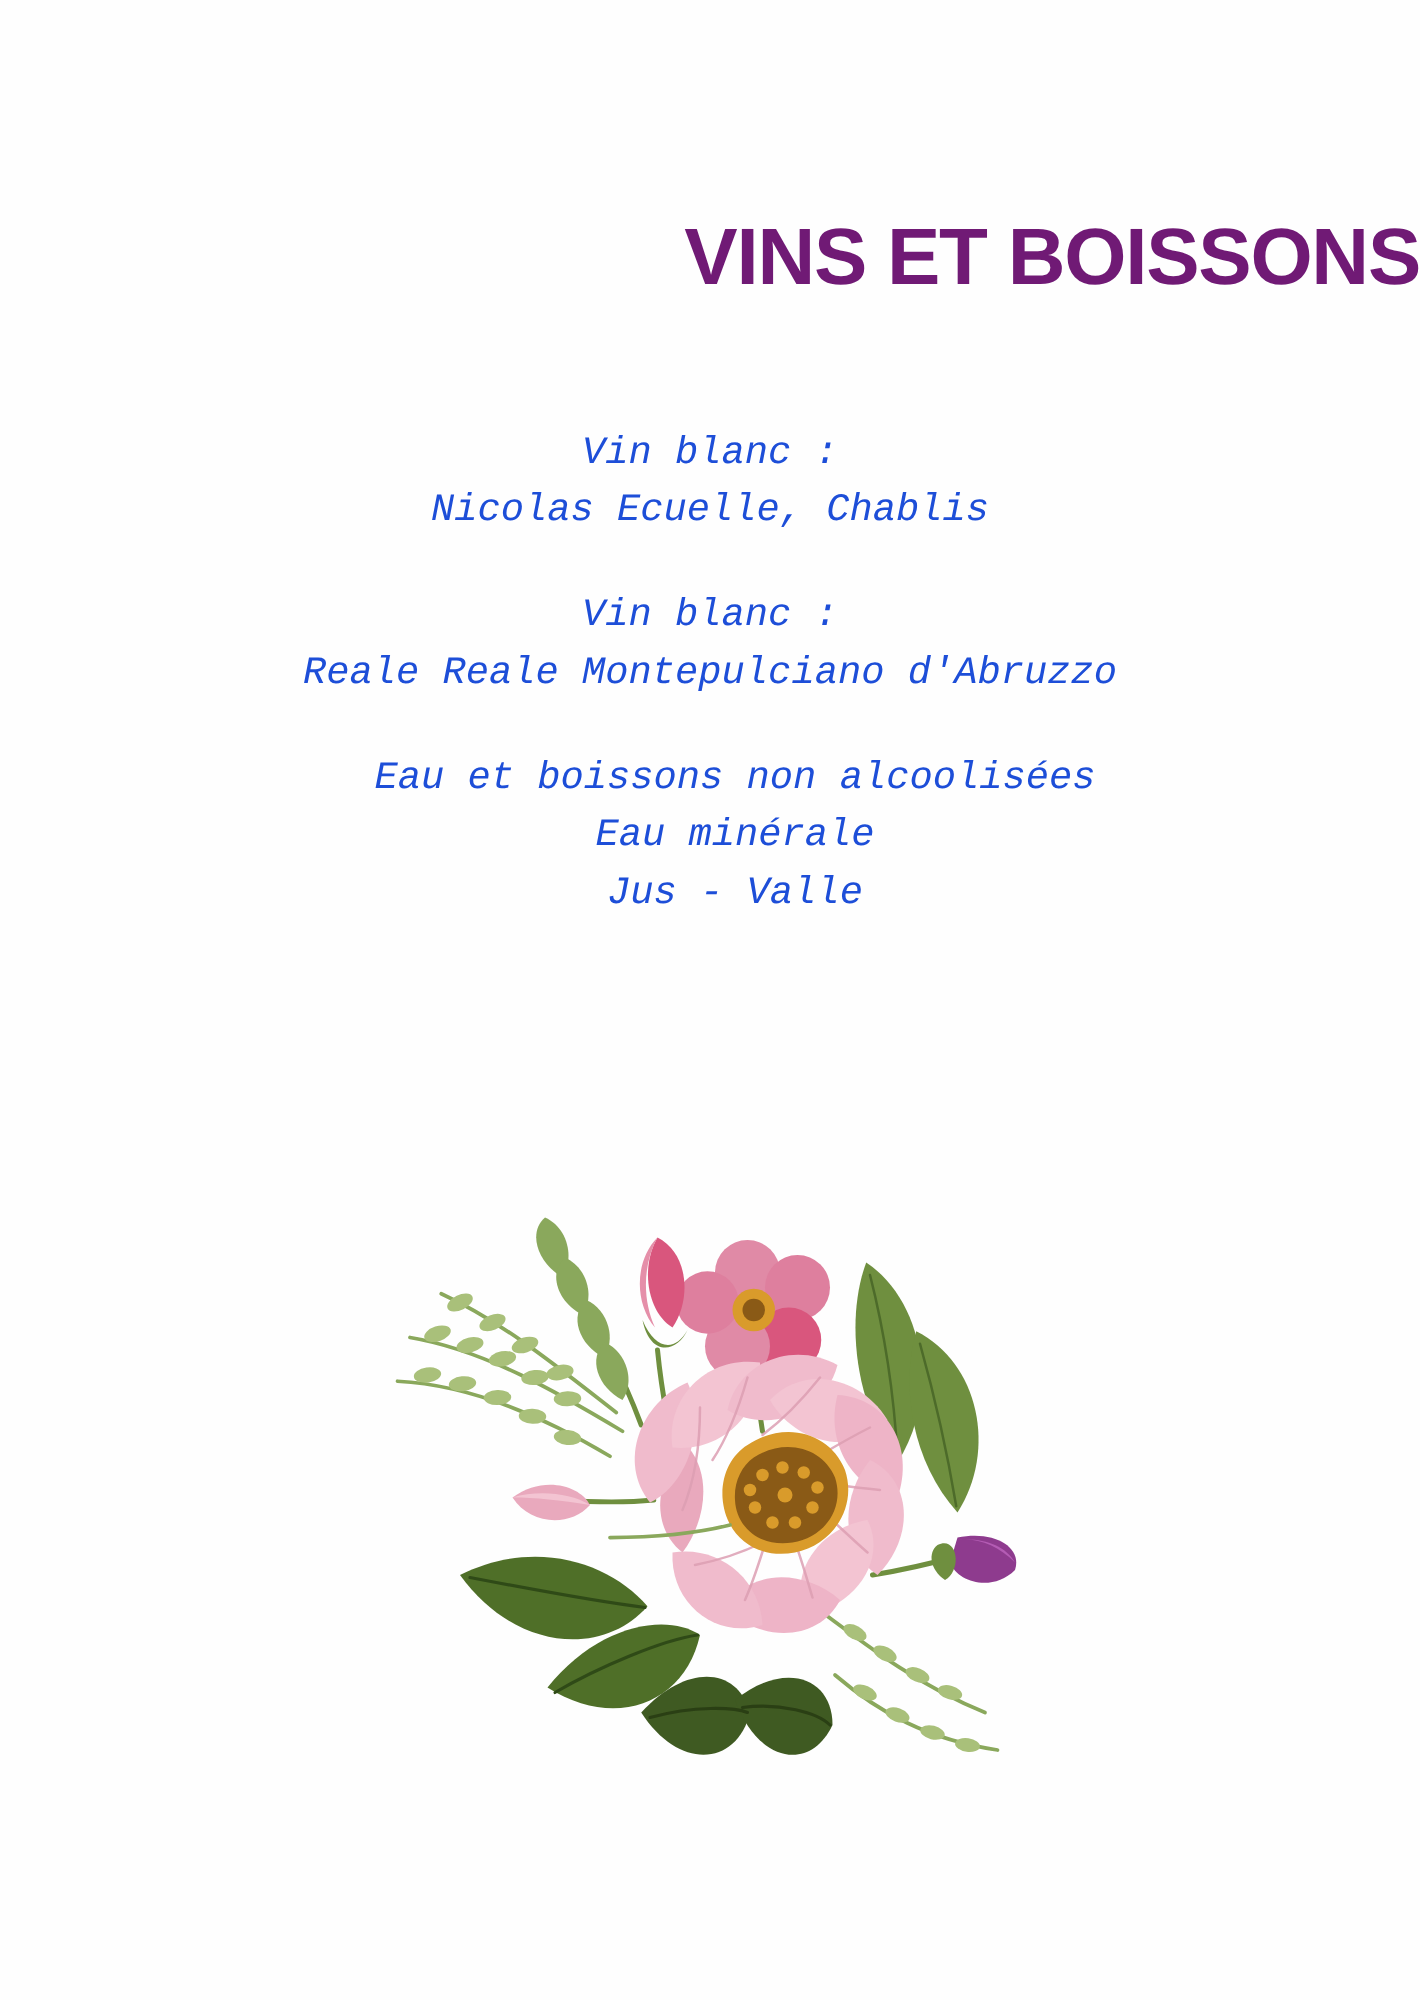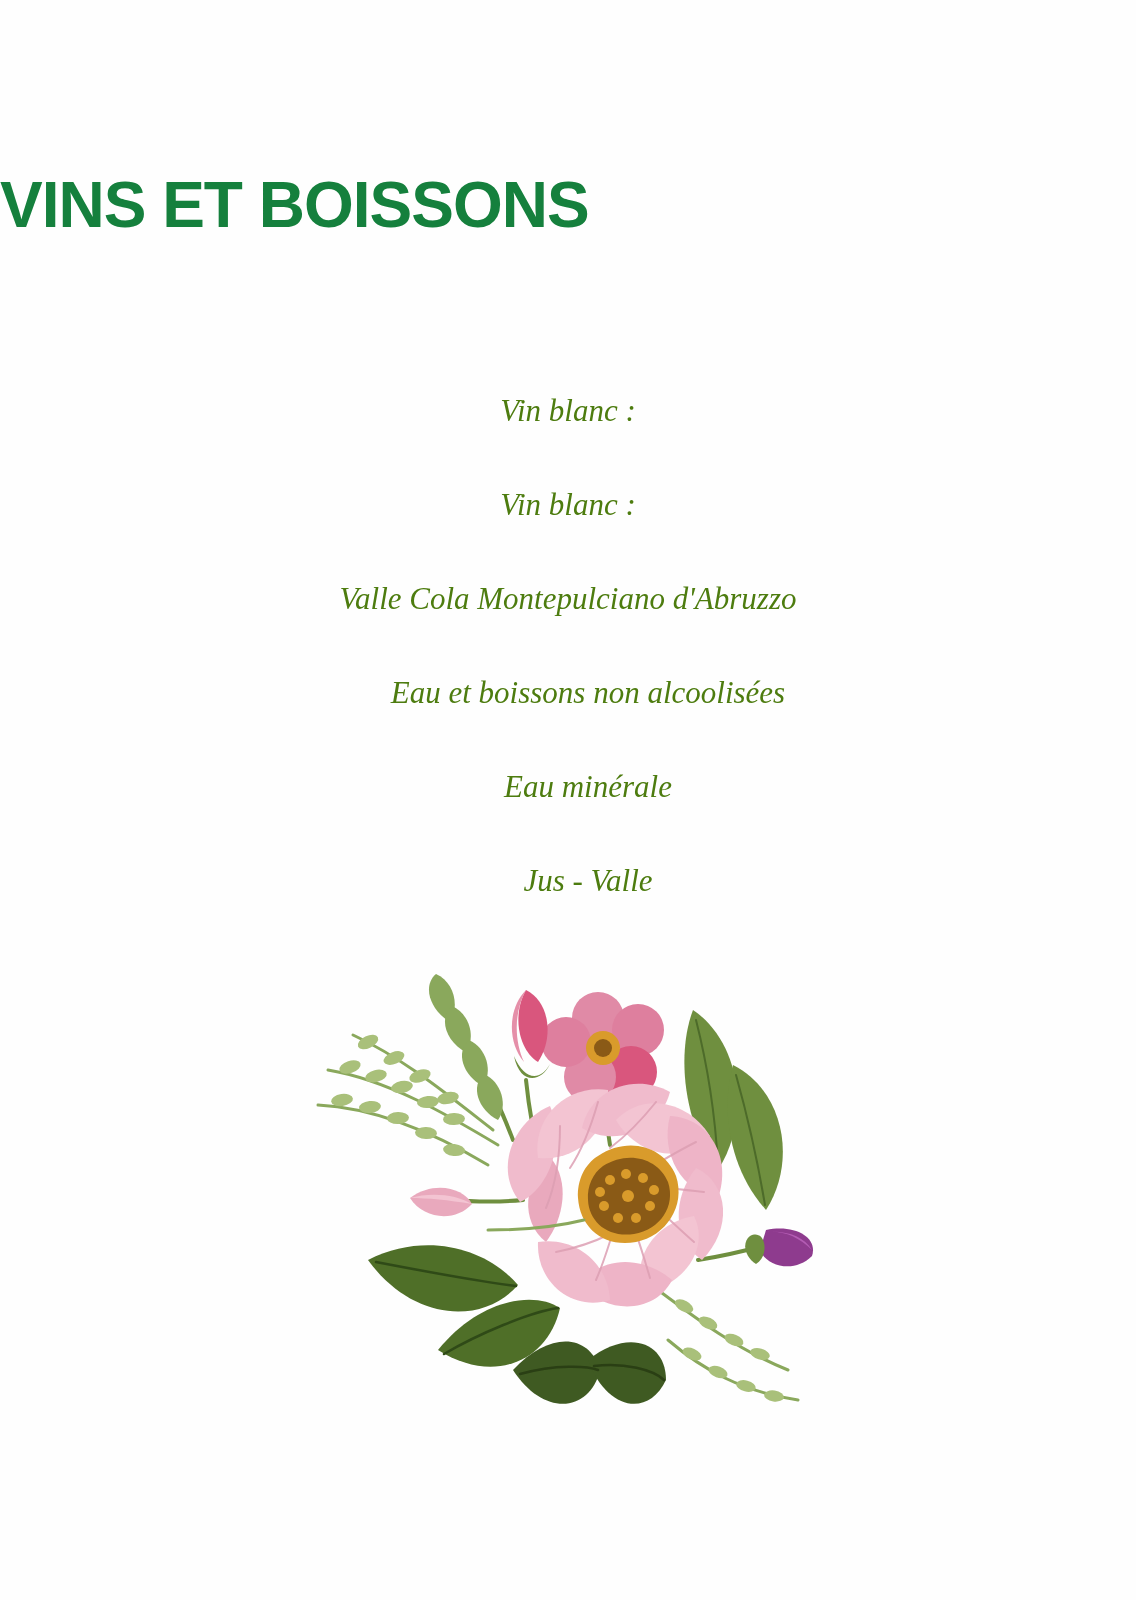--- a/index.html
+++ b/index.html
@@ -18,50 +18,49 @@
   .page {
     position: absolute;
     inset: 0;
     background: #fefefe;
   }
   .title {
     position: absolute;
     top: 168px;
     left: 0;
     width: 100%;
-    text-align: left;
+    text-align: right;
     font-family: "Liberation Sans", sans-serif;
     font-weight: bold;
     font-size: 64px;
     letter-spacing: -1px;
-    color: #15803d;
+    color: #701a75;
     white-space: nowrap;
   }
   .menu-body {
     position: absolute;
     top: 340px;
     left: 0;
     width: 100%;
     text-align: center;
   }
   .section {
     margin-bottom: 38px;
   }
   .section:last-child {
     margin-bottom: 0;
     padding-left: 40px;
   }
   .line {
-    font-family: Liberation Serif, serif;
+    font-family: Liberation Mono, monospace;
     font-style: italic;
     font-size: 31px;
     line-height: 46px;
-    color: #4d7c0f;
+    color: #1d4ed8;
     white-space: nowrap;
-    margin-top: 48px;
   }
   .flower-wrap {
     position: absolute;
     left: 50%;
     transform: translateX(-50%);
     top: 930px;
     width: 540px;
     height: 520px;
   }
   .flower-wrap svg {
@@ -74,25 +73,26 @@
 <body>
 
 <div class="page">
 
   <div class="title">VINS ET BOISSONS</div>
 
   <div class="menu-body">
 
     <div class="section">
       <div class="line">Vin blanc :</div>
+      <div class="line">Nicolas Ecuelle, Chablis</div>
     </div>
 
     <div class="section">
       <div class="line">Vin blanc :</div>
-      <div class="line">Valle Cola Montepulciano d'Abruzzo</div>
+      <div class="line">Reale Reale Montepulciano d'Abruzzo</div>
     </div>
 
     <div class="section">
       <div class="line">Eau et boissons non alcoolisées</div>
       <div class="line">Eau minérale</div>
       <div class="line">Jus - Valle</div>
     </div>
 
   </div>
 

